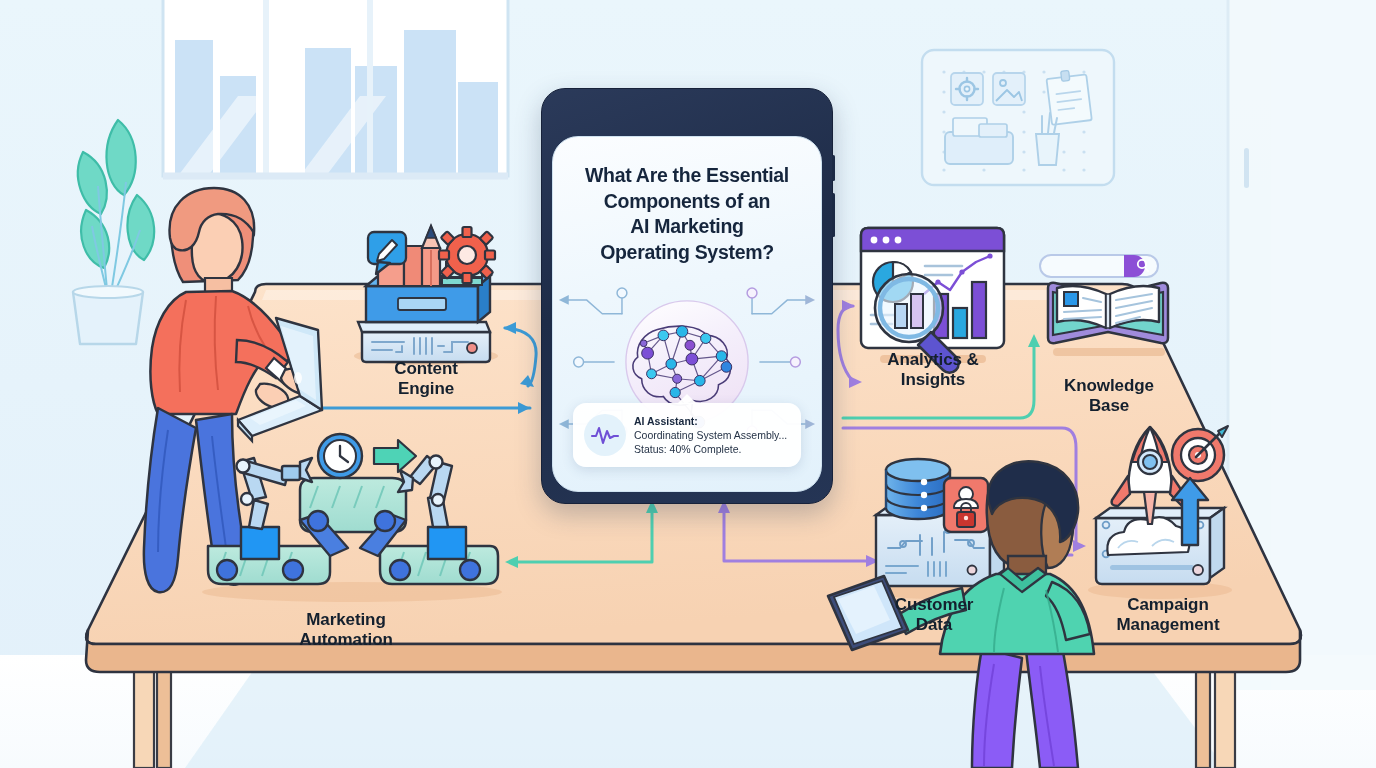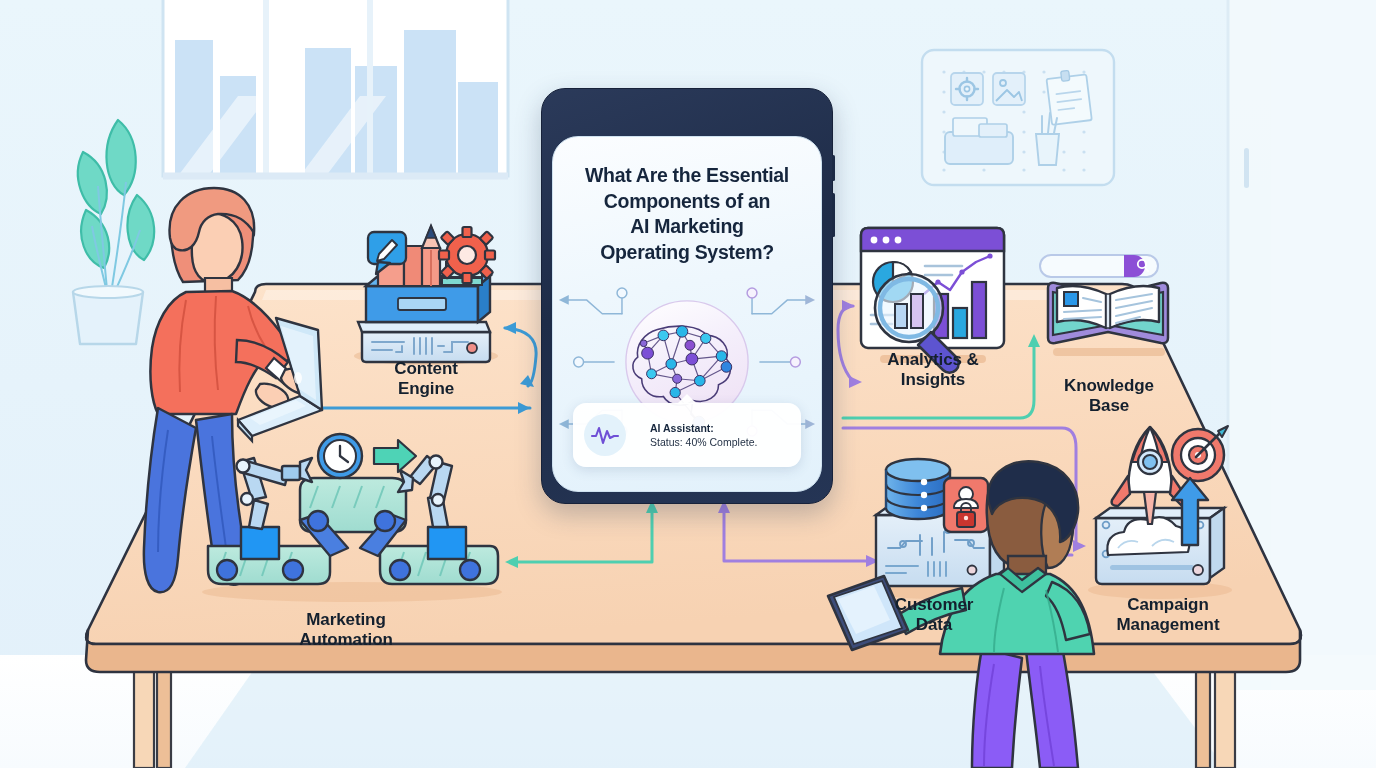--- a/index.html
+++ b/index.html
@@ -48,21 +48,21 @@
   }
   #tablet-visual { position:absolute; left:0; right:0; top:140px; height:170px; }
   #tablet-visual svg { width:100%; height:100%; display:block; }
 
   
   #assistant-card {
     position:absolute; left:20px; right:20px; bottom:24px;
     background:rgba(255,255,255,.96);
     border-radius:13px;
     padding:11px 0 11px 11px;
-    display:flex; gap:24px; align-items:center;
+    display:flex; gap:8px; align-items:center;
     box-shadow:0 3px 12px rgba(60,90,130,.17);
   }
   #assistant-card:before{
     content:""; position:absolute; left:50%; top:-9px; margin-left:-10px;
     border-left:10px solid transparent; border-right:10px solid transparent;
     border-bottom:10px solid rgba(255,255,255,.96);
   }
   .av {
     width:42px; height:42px; flex:none; border-radius:50%;
     background:#e3f2fb; display:flex; align-items:center; justify-content:center;
@@ -792,20 +792,21 @@
     </div>
 
     <div id="assistant-card">
       <div class="av">
         <svg width="30" height="22" viewBox="0 0 30 22">
           <polyline points="2,12 6,12 9,4 13,19 17,7 20,14 24,12 28,12" fill="none" stroke="#6f4fd6" stroke-width="2.1" stroke-linecap="round" stroke-linejoin="round"></polyline>
         </svg>
       </div>
       <div class="acText">
         <div class="t1">AI Assistant:</div>
+        <div>Coordinating System Assembly...</div>
         <div>Status: 40% Complete.</div>
       </div>
     </div>
   </div>
 </div>
 
 <div class="lbl" style="left:356px; top:359px; width:140px;">Content
 Engine</div>
 <div class="lbl" style="left:272px; top:610px; width:148px;">Marketing
 Automation</div>

